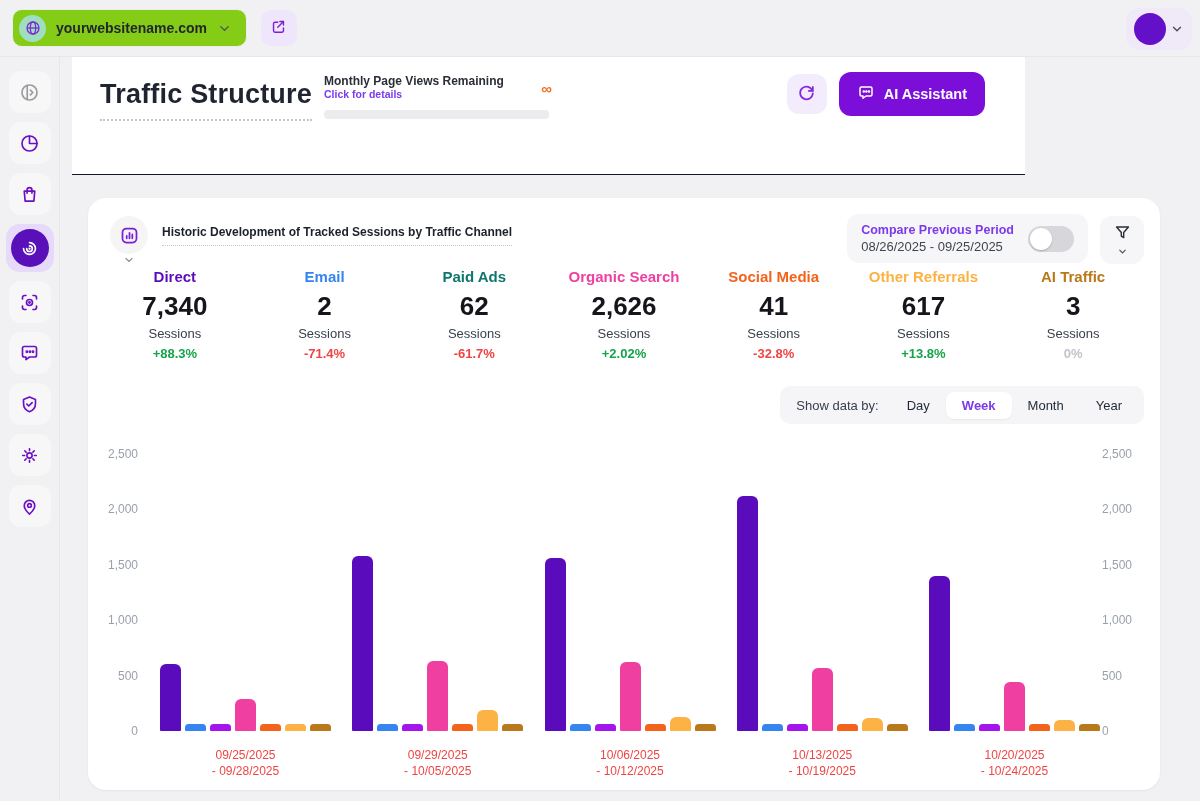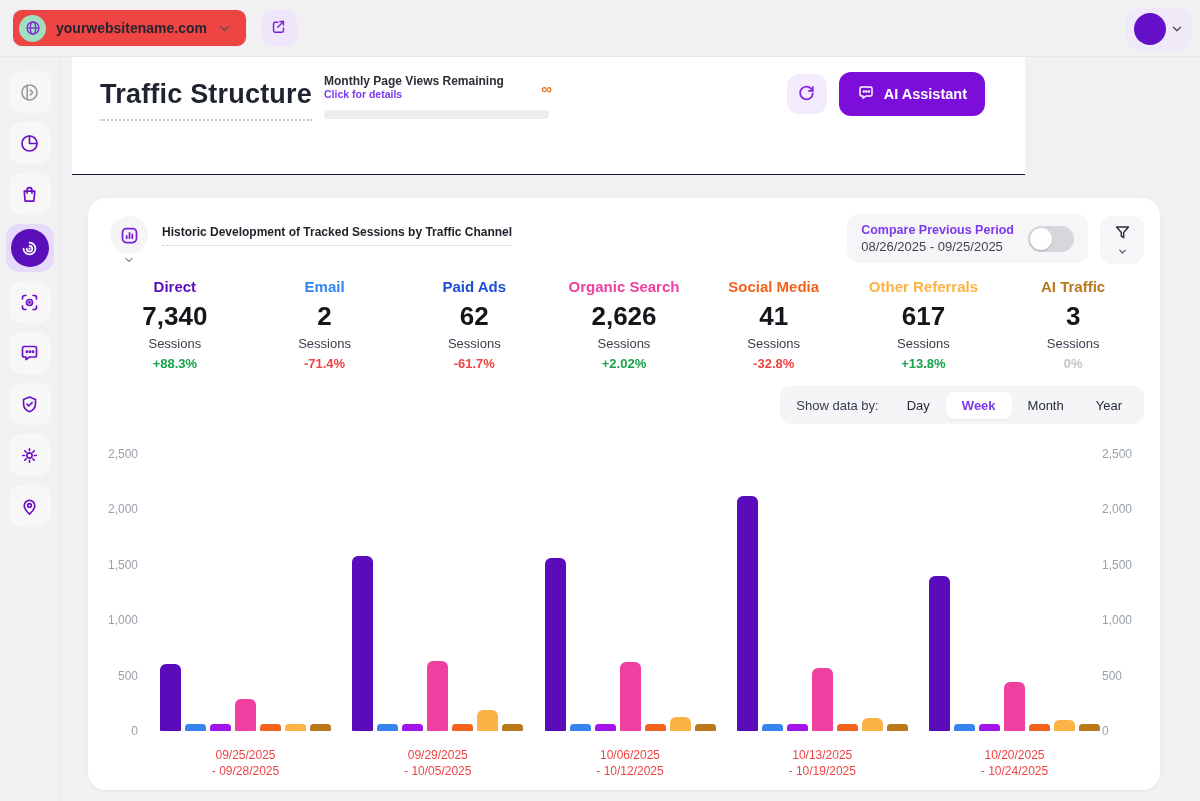--- a/index.html
+++ b/index.html
@@ -2,21 +2,21 @@
 <html><head>
 <meta charset="utf-8">
 <style>
   * { margin:0; padding:0; box-sizing:border-box; }
   html,body { width:1200px; height:801px; overflow:hidden; }
   body { font-family:"Liberation Sans","DejaVu Sans",sans-serif; background:#f1f1f4; color:#1f2430; }
   .page { position:relative; width:1200px; height:801px; }
 
   
   .topbar { position:absolute; top:0; left:0; width:1200px; height:57px; background:#f1f1f4; border-bottom:1px solid #e7e7ea; display:flex; align-items:center; }
-  .site-pill { display:flex; align-items:center; gap:10px; margin-left:12px; height:38px; padding:0 14px 0 6px; background:#ef4444; border:1px solid #ececef; border-radius:10px; cursor:pointer; }
+  .site-pill { display:flex; align-items:center; gap:10px; margin-left:12px; height:38px; padding:0 14px 0 6px; background:#84cc16; border:1px solid #ececef; border-radius:10px; cursor:pointer; }
   .site-avatar { width:27px; height:27px; border-radius:50%; background:#9fdfc0; display:flex; align-items:center; justify-content:center; color:#7c2fd0; }
   .site-name { font-size:14px; font-weight:600; color:#23262e; }
   .chev { color:#4b5058; display:flex; }
   .open-site-btn { margin-left:14px; width:36px; height:36px; border-radius:10px; background:#efe6fc; color:#7c1fd6; display:flex; align-items:center; justify-content:center; cursor:pointer; }
   .user-wrap { position:absolute; right:8px; top:8px; height:42px; padding:0 8px; background:#efe9f8; border-radius:14px; display:flex; align-items:center; gap:4px; cursor:pointer; }
   .user-avatar { width:32px; height:32px; border-radius:50%; background:#6410c9; }
 
   
   .sidebar { position:absolute; top:57px; left:0; width:60px; height:744px; background:#f1f1f4; border-right:1px solid #e7e7ea; display:flex; flex-direction:column; align-items:center; padding-top:14px; }
   .side-item { width:42px; height:42px; border-radius:12px; background:#f7f7f8; color:#6d10c4; display:flex; align-items:center; justify-content:center; margin-bottom:9px; cursor:pointer; }
@@ -59,21 +59,21 @@
   .card-title { font-size:12px; font-weight:600; color:#1d212a; margin-top:9px; padding-bottom:6px; border-bottom:1.5px dotted #c6c6cb; }
 
   .compare-wrap { position:absolute; right:72px; top:16px; display:flex; align-items:center; gap:14px; background:#f6f5f7; border-radius:12px; padding:9px 14px; }
   .cmp-label { font-size:12.5px; font-weight:700; color:#7c3aed; }
   .cmp-range { font-size:13px; color:#3f4550; margin-top:2px; }
   .toggle { width:46px; height:26px; border-radius:13px; background:#d6d6db; position:relative; cursor:pointer; }
   .toggle .knob { position:absolute; left:2px; top:2px; width:22px; height:22px; border-radius:50%; background:#fff; box-shadow:0 1px 2px rgba(0,0,0,.2); }
   .filter-btn { position:absolute; right:16px; top:18px; width:44px; height:48px; border-radius:12px; background:#f6f5f7; color:#2a2e37; display:flex; flex-direction:column; align-items:center; justify-content:center; cursor:pointer; }
 
   
-  .stats { position:absolute; left:12px; top:80px; width:1048px; display:grid; grid-template-columns:repeat(7,1fr); }
+  .stats { position:absolute; left:12px; top:70px; width:1048px; display:grid; grid-template-columns:repeat(7,1fr); }
   .stat { text-align:center; cursor:pointer; }
   .stat-name { font-size:15px; font-weight:600; }
   .stat-value { font-size:26px; font-weight:700; color:#15161b; margin-top:6px; }
   .stat-unit { font-size:13px; color:#3a414d; margin-top:4px; }
   .stat-change { font-size:13px; font-weight:600; margin-top:5px; }
   .up { color:#16a34a; } .down { color:#ef4444; } .flat { color:#c4c4ca; }
 
   
   .gran { position:absolute; right:16px; top:188px; height:38px; background:#f5f4f6; border-radius:10px; display:flex; align-items:center; padding:0 6px 0 16px; gap:4px; }
   .gran-label { font-size:13px; color:#374151; margin-right:8px; }
@@ -345,21 +345,21 @@
             <div class="stat-unit">Sessions</div>
             <div class="stat-change up">+88.3%</div>
           </div>
           <div class="stat">
             <div class="stat-name" style="color:#3585f0">Email</div>
             <div class="stat-value">2</div>
             <div class="stat-unit">Sessions</div>
             <div class="stat-change down">-71.4%</div>
           </div>
           <div class="stat">
-            <div class="stat-name" style="color:#1d4ed8">Paid Ads</div>
+            <div class="stat-name" style="color:#0f766e">Paid Ads</div>
             <div class="stat-value">62</div>
             <div class="stat-unit">Sessions</div>
             <div class="stat-change down">-61.7%</div>
           </div>
           <div class="stat">
             <div class="stat-name" style="color:#ef3fa0">Organic Search</div>
             <div class="stat-value">2,626</div>
             <div class="stat-unit">Sessions</div>
             <div class="stat-change up">+2.02%</div>
           </div>

